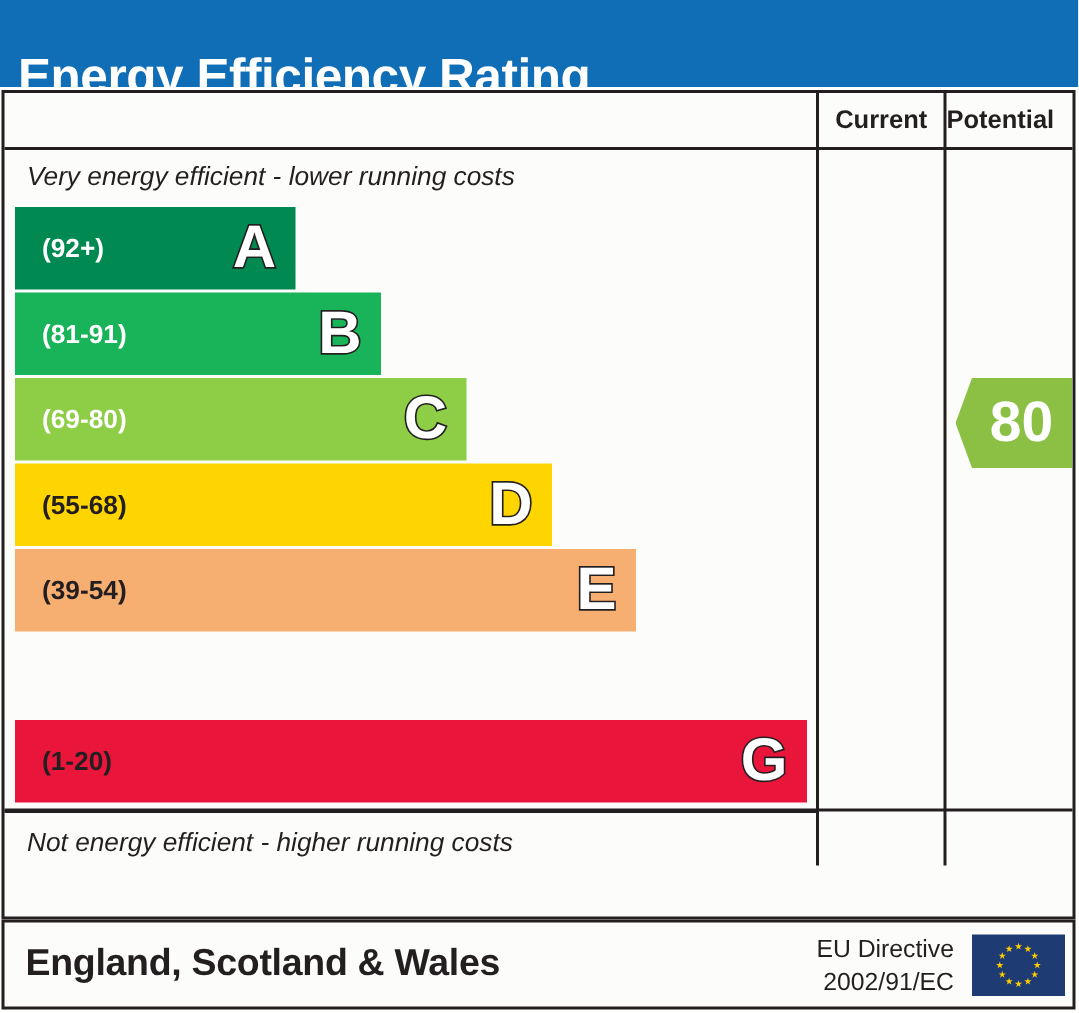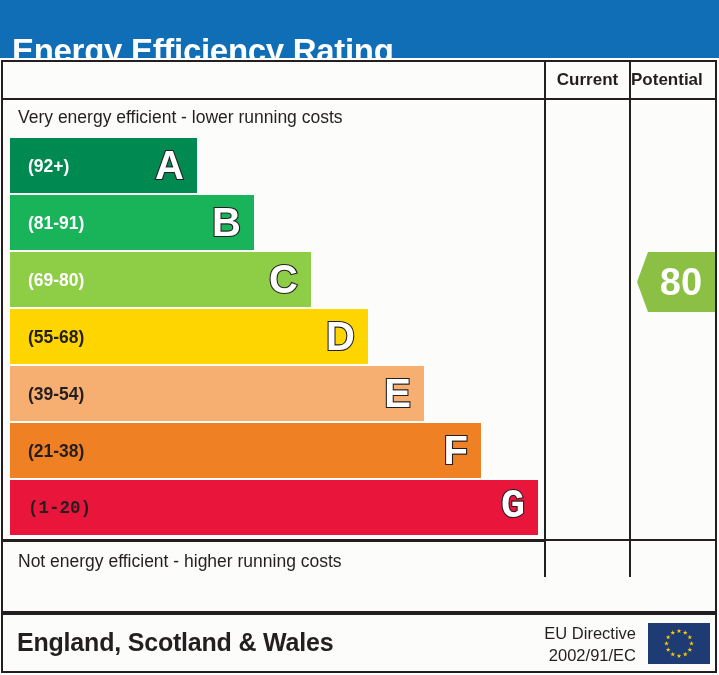--- a/index.html
+++ b/index.html
@@ -96,20 +96,21 @@
     height: 37px;
     box-sizing: border-box;
   }
   .cap-top    { top: 38px; }
   .cap-bottom { top: 478px; border-top: 2px solid #231f20; height: 39px; text-align: center; }
   .cap-text {
     position: absolute;
     left: 15px;
     top: 7px;
     font-size: 17.5px;
+    font-style: italic;
     color: #231f20;
     white-space: nowrap;
   }
   .cap-bottom .cap-text { top: 9px; }
 
   
   .hrule-bottom {
     position: absolute;
     left: 0;
     top: 477px;
@@ -251,25 +252,21 @@
           <span class="band-letter">C</span>
         </div>
         <div class="band dark-label" style="top: 171px; width: 358px; background: rgb(255, 213, 0);">
           <span class="band-range">(55-68)</span>
           <span class="band-letter">D</span>
         </div>
         <div class="band dark-label" style="top: 228px; width: 414px; background: rgb(247, 175, 113);">
           <span class="band-range">(39-54)</span>
           <span class="band-letter">E</span>
         </div>
-        <div class="band dark-label" style="top: 285px; width: 471px; background: rgb(239, 128, 35);">
-          <span class="band-range">(21-38)</span>
-          <span class="band-letter">F</span>
-        </div>
-        <div class="band dark-label" style="top: 342px; width: 528px; background: rgb(233, 21, 59); font-family: Liberation Mono, monospace;">
+        <div class="band dark-label" style="top: 342px; width: 528px; background: rgb(233, 21, 59);">
           <span class="band-range">(1-20)</span>
           <span class="band-letter">G</span>
         </div>
       </div>
 
     <div class="arrow" id="arrow-potential" style="left: 634px; width: 78px; top: 190px; background: rgb(140, 192, 68);">
       <span class="arrow-value">80</span>
     </div>
 
     <div class="hrule-bottom"></div>

